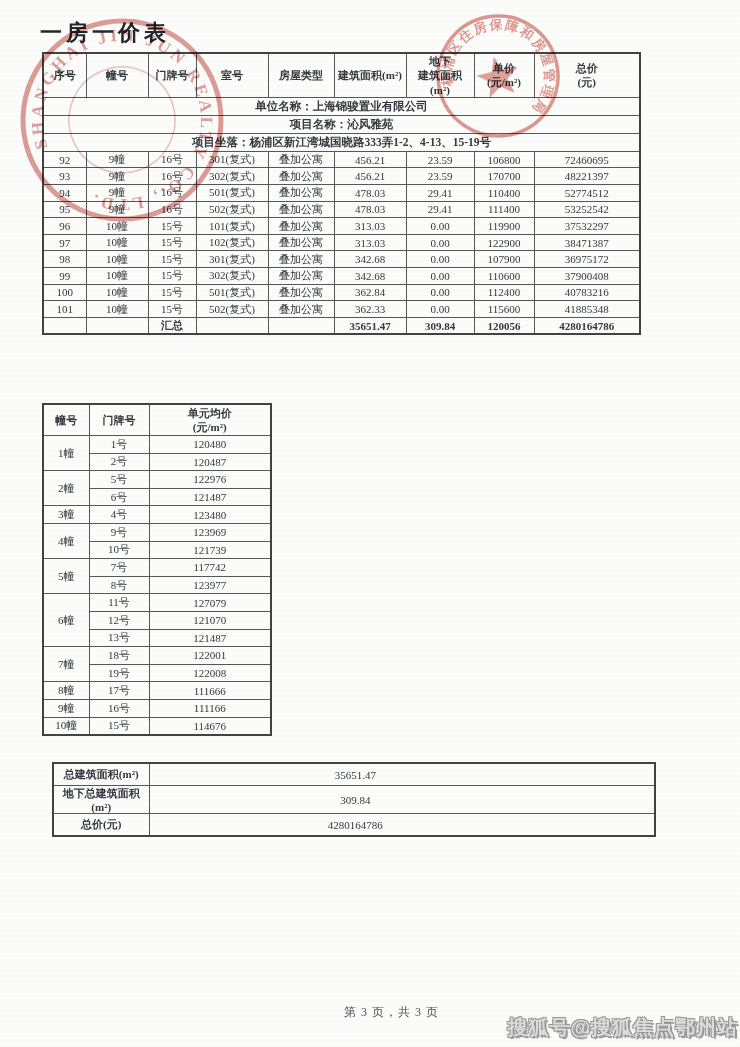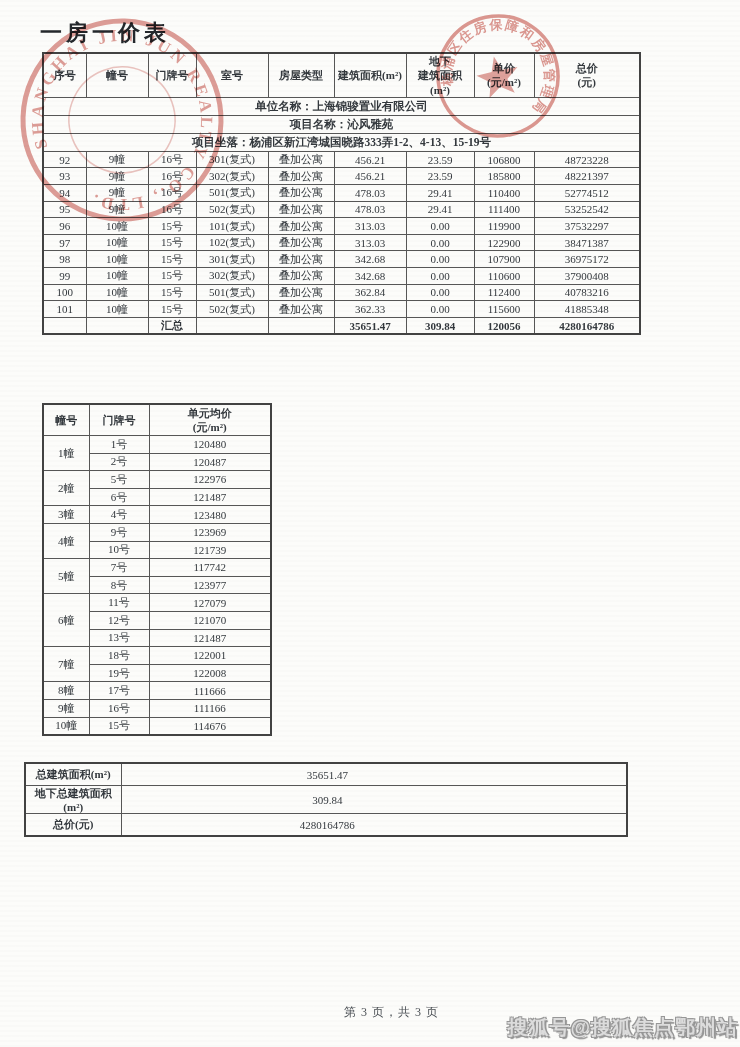--- a/index.html
+++ b/index.html
@@ -25,21 +25,21 @@
   #t1 thead th{height:42px;font-size:11px;font-weight:bold;line-height:1.3;white-space:pre-line;}
   #t1 tbody td{height:15.6px;font-size:11px;}
   #t1 tbody.sum td{font-weight:bold;}
 
   
   #t2{position:absolute;left:42px;top:403px;width:228px;}
   #t2 thead th{height:30px;font-size:11px;font-weight:bold;line-height:1.3;white-space:pre-line;}
   #t2 tbody td{height:16.6px;font-size:11px;}
 
   
-  #t3{position:absolute;left:24px;top:762px;width:602px;}
+  #t3{position:absolute;left:52px;top:762px;width:602px;}
   #t3 td{height:21px;font-size:11px;}
   #t3 td.lbl{font-weight:bold;}
   #t3 td.val{padding-right:95px;}
 
   .page-footer{
     position:absolute;left:344px;top:1004px;font-size:12px;color:#4a4f54;letter-spacing:1px;
   }
   .watermark{
     position:absolute;right:2px;top:1014px;
     font-family:"Liberation Sans","DejaVu Sans",sans-serif;
@@ -99,31 +99,31 @@
     <tbody>
         <tr>
           <td>92</td>
           <td>9幢</td>
           <td>16号</td>
           <td>301(复式)</td>
           <td>叠加公寓</td>
           <td>456.21</td>
           <td>23.59</td>
           <td>106800</td>
-          <td>48723228</td>
+          <td>72460695</td>
         </tr>
         <tr>
           <td>93</td>
           <td>9幢</td>
           <td>16号</td>
           <td>302(复式)</td>
           <td>叠加公寓</td>
           <td>456.21</td>
           <td>23.59</td>
-          <td>185800</td>
+          <td>170700</td>
           <td>48221397</td>
         </tr>
         <tr>
           <td>94</td>
           <td>9幢</td>
           <td>16号</td>
           <td>501(复式)</td>
           <td>叠加公寓</td>
           <td>478.03</td>
           <td>29.41</td>

